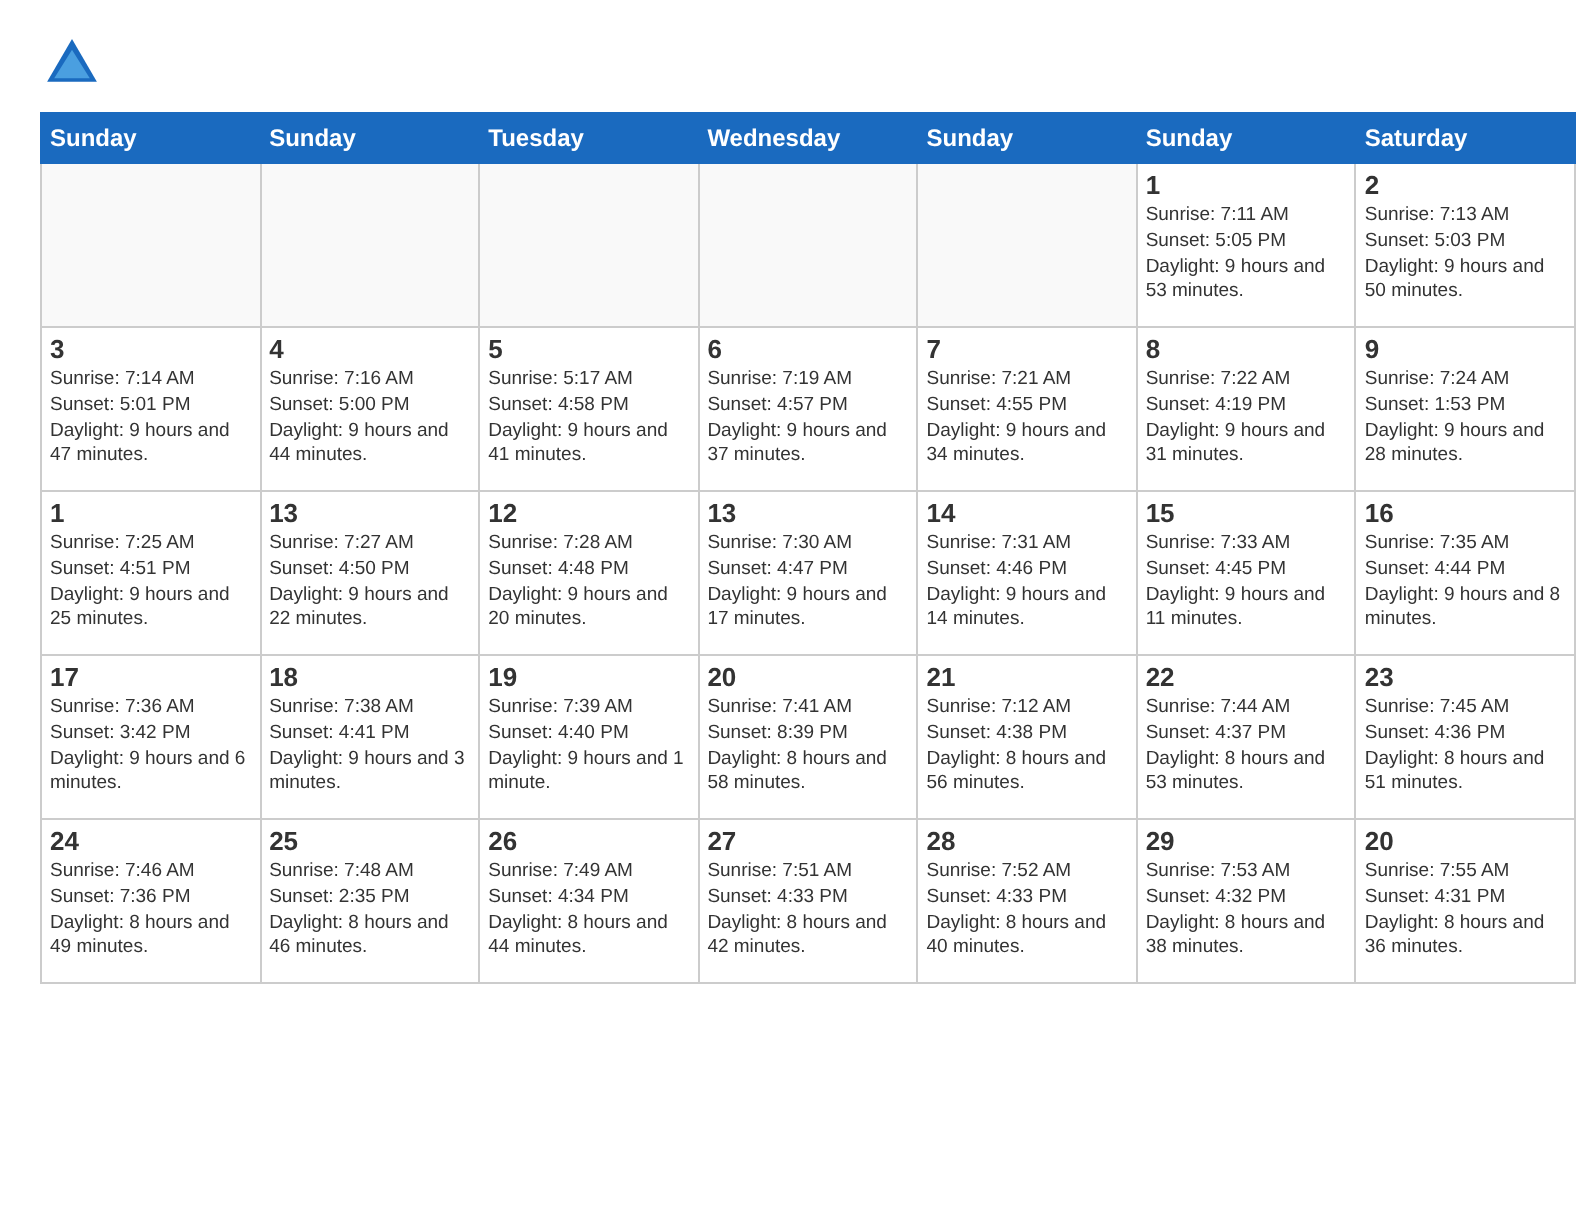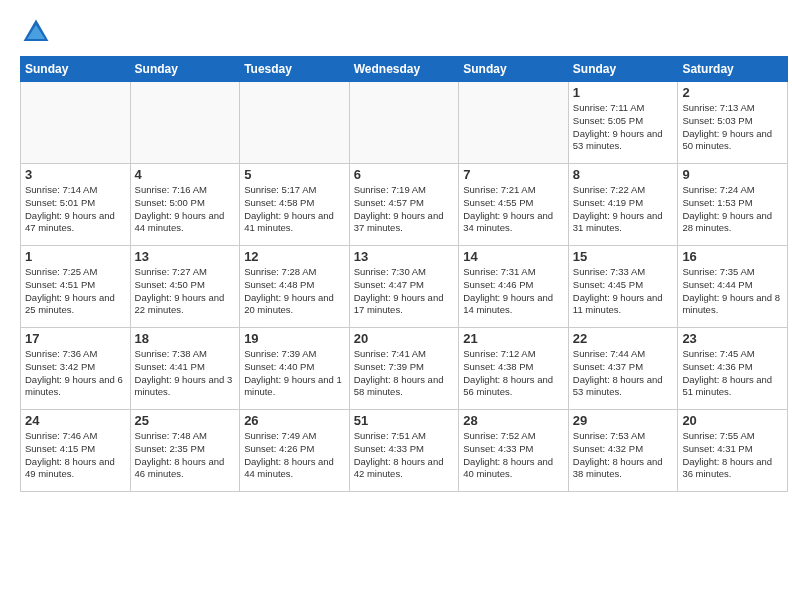--- a/index.html
+++ b/index.html
@@ -244,21 +244,21 @@
           </td>
           <td>
             <span class="day-num">19</span>
             <div class="day-info">Sunrise: 7:39 AM
 Sunset: 4:40 PM
 Daylight: 9 hours and 1 minute.</div>
           </td>
           <td>
             <span class="day-num">20</span>
             <div class="day-info">Sunrise: 7:41 AM
-Sunset: 7:39 PM
+Sunset: 8:39 PM
 Daylight: 8 hours and 58 minutes.</div>
           </td>
           <td>
             <span class="day-num">21</span>
             <div class="day-info">Sunrise: 7:12 AM
 Sunset: 4:38 PM
 Daylight: 8 hours and 56 minutes.</div>
           </td>
           <td>
             <span class="day-num">22</span>
@@ -270,37 +270,37 @@
             <span class="day-num">23</span>
             <div class="day-info">Sunrise: 7:45 AM
 Sunset: 4:36 PM
 Daylight: 8 hours and 51 minutes.</div>
           </td>
         </tr>
         <tr>
           <td>
             <span class="day-num">24</span>
             <div class="day-info">Sunrise: 7:46 AM
-Sunset: 4:15 PM
+Sunset: 7:36 PM
 Daylight: 8 hours and 49 minutes.</div>
           </td>
           <td>
             <span class="day-num">25</span>
             <div class="day-info">Sunrise: 7:48 AM
 Sunset: 2:35 PM
 Daylight: 8 hours and 46 minutes.</div>
           </td>
           <td>
             <span class="day-num">26</span>
             <div class="day-info">Sunrise: 7:49 AM
-Sunset: 4:26 PM
+Sunset: 4:34 PM
 Daylight: 8 hours and 44 minutes.</div>
           </td>
           <td>
-            <span class="day-num">51</span>
+            <span class="day-num">27</span>
             <div class="day-info">Sunrise: 7:51 AM
 Sunset: 4:33 PM
 Daylight: 8 hours and 42 minutes.</div>
           </td>
           <td>
             <span class="day-num">28</span>
             <div class="day-info">Sunrise: 7:52 AM
 Sunset: 4:33 PM
 Daylight: 8 hours and 40 minutes.</div>
           </td>

